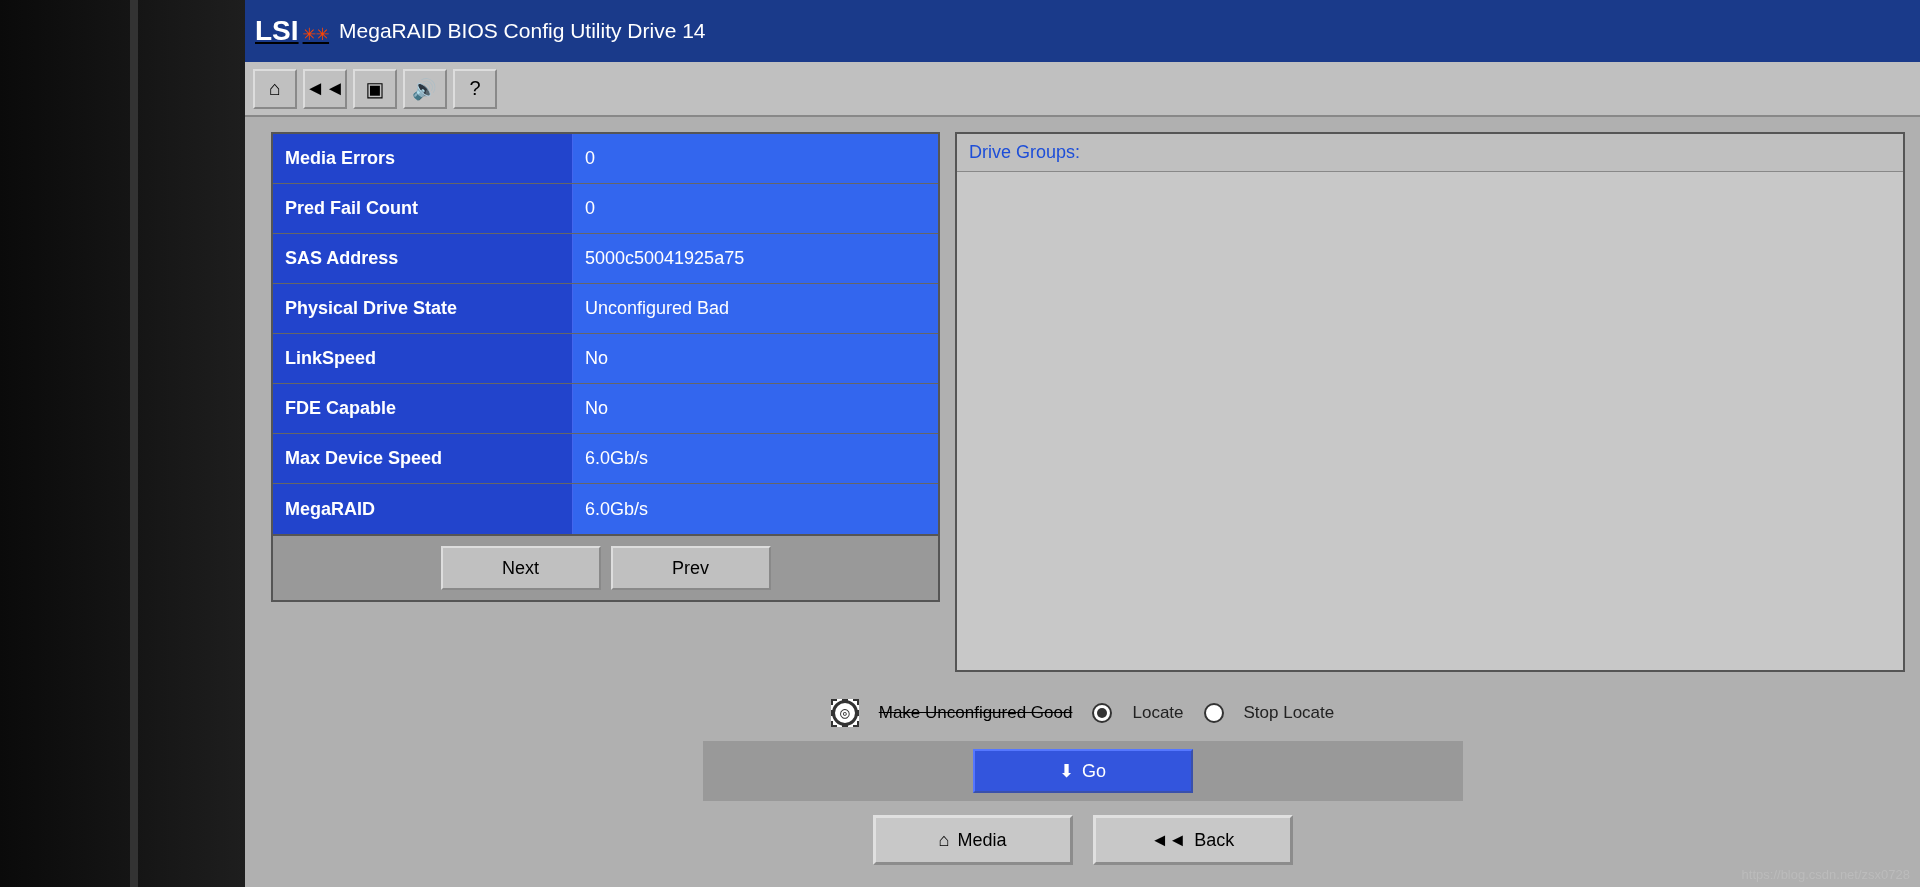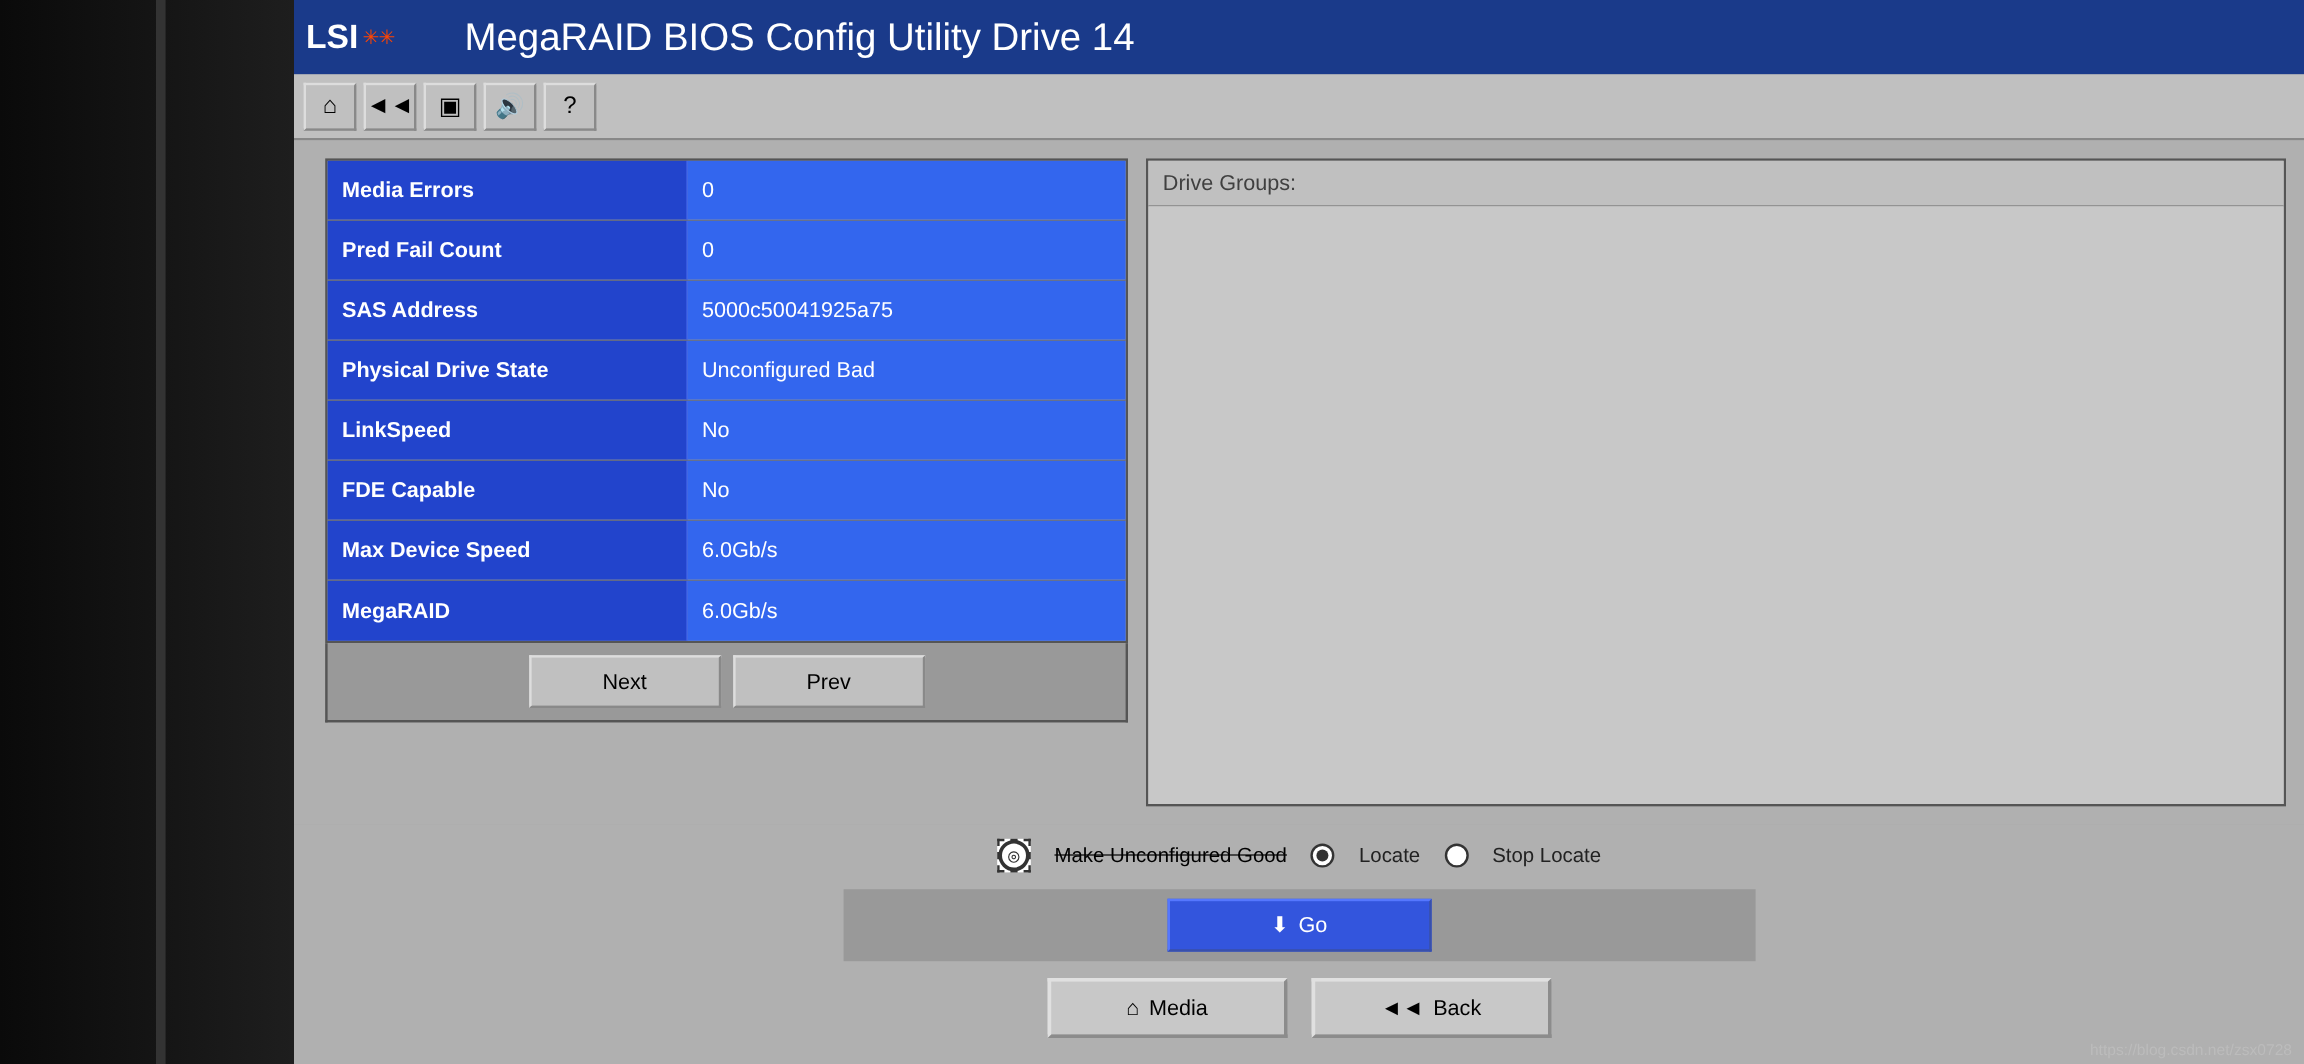--- a/index.html
+++ b/index.html
@@ -31,38 +31,38 @@
       height: 62px;
       background: #1a3a8a;
       display: flex;
       align-items: center;
       padding: 0 10px;
       gap: 10px;
     }
 
     .lsi-logo {
       display: flex;
-      align-items: center;
+      align-items: flex-end;
       gap: 4px;
+      text-decoration: underline;
     }
 
     .lsi-text {
       color: white;
       font-size: 28px;
       font-weight: bold;
       font-family: Arial, sans-serif;
     }
 
     .title-text {
       color: white;
-      font-size: 32px;
+      font-size: 21px;
       font-family: Arial, sans-serif;
       font-weight: normal;
       flex: 1;
-      margin-left: 48px;
     }
 
     
     .toolbar {
       position: absolute;
       top: 62px;
       left: 0;
       width: 100%;
       height: 55px;
       background: #c0c0c0;
@@ -184,21 +184,21 @@
       flex: 1;
       display: flex;
       flex-direction: column;
     }
 
     .drive-groups-title {
       background: #c0c0c0;
       padding: 8px 12px;
       font-size: 18px;
       font-family: Arial, sans-serif;
-      color: #404040;
+      color: #1d4ed8;
       border-bottom: 1px solid #888;
     }
 
     .drive-groups-content {
       flex: 1;
       background: #c8c8c8;
     }
 
     .action-row {
       display: flex;

